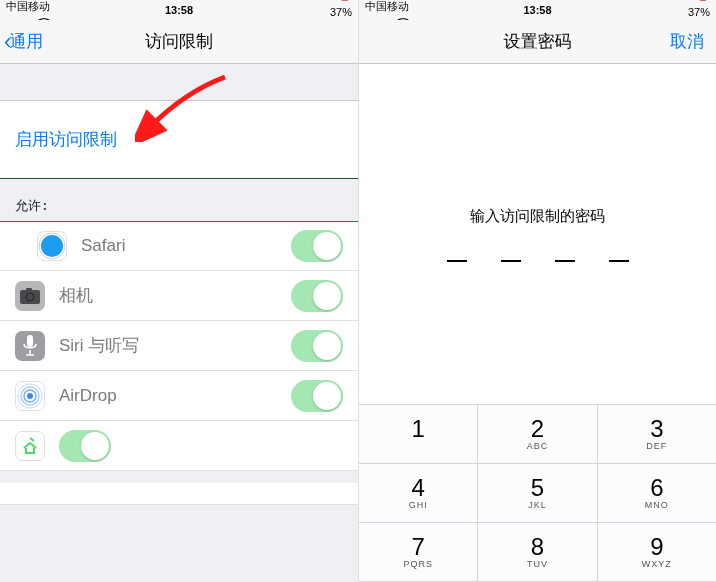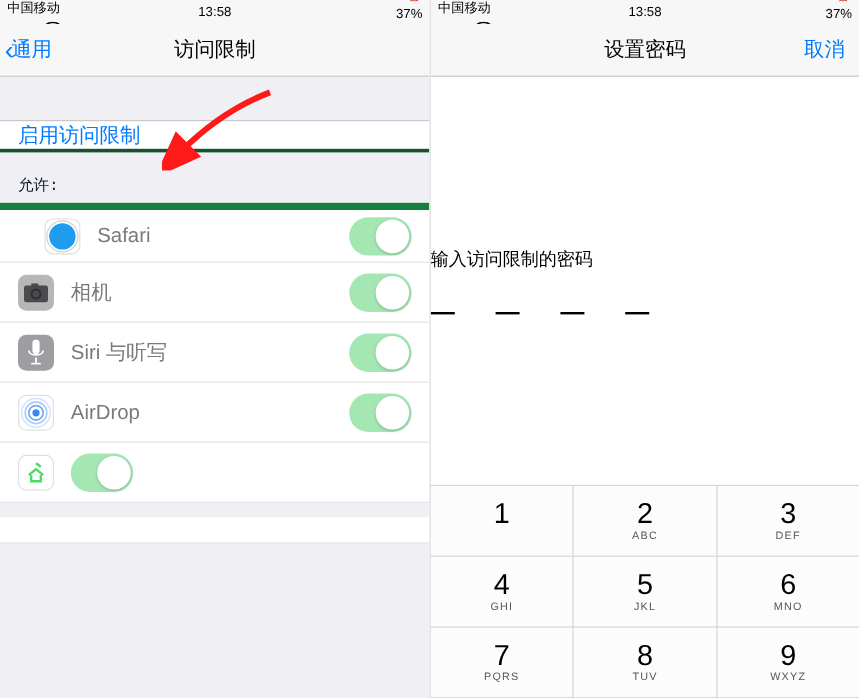--- a/index.html
+++ b/index.html
@@ -3,48 +3,48 @@
 <meta charset="utf-8">
 <style>
   * { box-sizing: border-box; margin: 0; padding: 0; font-family: -apple-system, "Helvetica Neue", Arial, sans-serif; }
   body { background: #fff; }
   .wrap { width: 716px; height: 582px; position: relative; display: flex; }
   .phone { width: 358px; height: 582px; background: #efeff4; display: flex; flex-direction: column; overflow: hidden; position: relative; }
   .phone + .phone { border-left: 1px solid #ddd; }
   
   .statusbar { height: 20px; width: 100%; background: #f7f7f8; display: flex; align-items: center; justify-content: space-between; padding: 0 6px; font-size: 11px; color: #000; }
   .sb-left, .sb-right { display: flex; align-items: flex-end; gap: 4px; flex-direction: column; }
-  .sb-time { position: absolute; left: 50%; transform: translateX(-50%); font-size: 11px; font-weight: 400; }
+  .sb-time { position: absolute; left: 50%; transform: translateX(-50%); font-size: 11px; font-weight: 700; }
   .dots { display: flex; gap: 2px; }
   .dots span { width: 5px; height: 5px; border-radius: 50%; background: #000; display: inline-block; }
   .wifi-ic { font-size: 10px; }
   .alarm-ic { font-size: 11px; }
   .battery { width: 22px; height: 10px; border: 1px solid #000; border-radius: 2px; position: relative; }
   .battery::after { content: ""; position: absolute; right: -3px; top: 2px; width: 2px; height: 4px; background: #000; border-radius: 0 1px 1px 0; }
   .battery .fill { position: absolute; left: 1px; top: 1px; bottom: 1px; width: 37%; background: #000; }
   
   .navbar { height: 44px; background: #f7f7f8; border-bottom: 1px solid #c8c7cc; display: flex; align-items: center; position: relative; }
   .nav-title { position: absolute; left: 50%; transform: translateX(-50%); font-size: 17px; font-weight: 500; color: #000; }
   .nav-back { display: flex; align-items: center; color: #007aff; font-size: 17px; padding-left: 4px; cursor: pointer; }
   .nav-back .chev { font-size: 22px; line-height: 1; margin-right: -2px; }
   .nav-right { position: absolute; right: 12px; color: #007aff; font-size: 17px; cursor: pointer; }
   
   .content { flex: 1; overflow: hidden; }
   .spacer { height: 36px; }
-  .cell { background: #fff; border-top: 1px solid #c8c7cc; border-bottom: 3px solid #14532d; padding: 0 15px; }
+  .cell { background: #fff; border-top: 1px solid #c8c7cc; border-bottom: 1px solid #14532d; padding: 27px 15px; }
   .cell-link { color: #007aff; font-size: 17px; cursor: pointer; }
   .section-header { color: #0f172a; font-size: 13px; padding: 18px 15px 6px; font-family: Liberation Mono, monospace; }
   .row { background: #fff; height: 50px; padding: 0 15px; display: flex; align-items: center; gap: 14px; border-bottom: 1px solid #e0e0e4; position: relative; }
-  .row:first-of-type { border-top: 6px solid #15803d; padding-left: 37px; }
+  .row:first-of-type { border-top: 1px solid #15803d; padding-left: 37px; }
   .app-icon { width: 30px; height: 30px; border-radius: 7px; display: flex; align-items: center; justify-content: center; flex-shrink: 0; }
   .row-label { flex: 1; color: #7a7a7e; font-size: 17px; }
   .switch { width: 52px; height: 32px; border-radius: 16px; background: #a5e7b3; position: relative; cursor: pointer; }
   .switch .knob { position: absolute; right: 2px; top: 2px; width: 28px; height: 28px; background: #fff; border-radius: 50%; box-shadow: 0 1px 3px rgba(0,0,0,0.2); }
   
-  .pass-area { background: #fff; flex: 0 0 340px; display: flex; flex-direction: column; align-items: flex-start; justify-content: center; gap: 34px; }
+  .pass-area { background: #fff; flex: 0 0 340px; display: flex; flex-direction: column; align-items: center; justify-content: center; gap: 34px; }
   .pass-prompt { font-size: 15px; color: #000; }
   .pass-slots { display: flex; gap: 34px; }
   .slot { width: 20px; height: 2px; background: #000; }
   .keypad { flex: 1; display: grid; grid-template-columns: repeat(3, 1fr); grid-auto-rows: 58px; background: #d1d5da; gap: 1px; padding-top: 1px; }
   .key { background: #fcfcfd; display: flex; flex-direction: column; align-items: center; justify-content: center; cursor: pointer; }
   .key .num { font-size: 24px; font-weight: 300; color: #000; line-height: 1; }
   .key .letters { font-size: 9px; letter-spacing: 1px; color: #555; margin-top: 0; height: 10px; }
   
   .arrow { position: absolute; left: 135px; top: 72px; width: 100px; height: 70px; pointer-events: none; z-index: 5; }
 </style>

